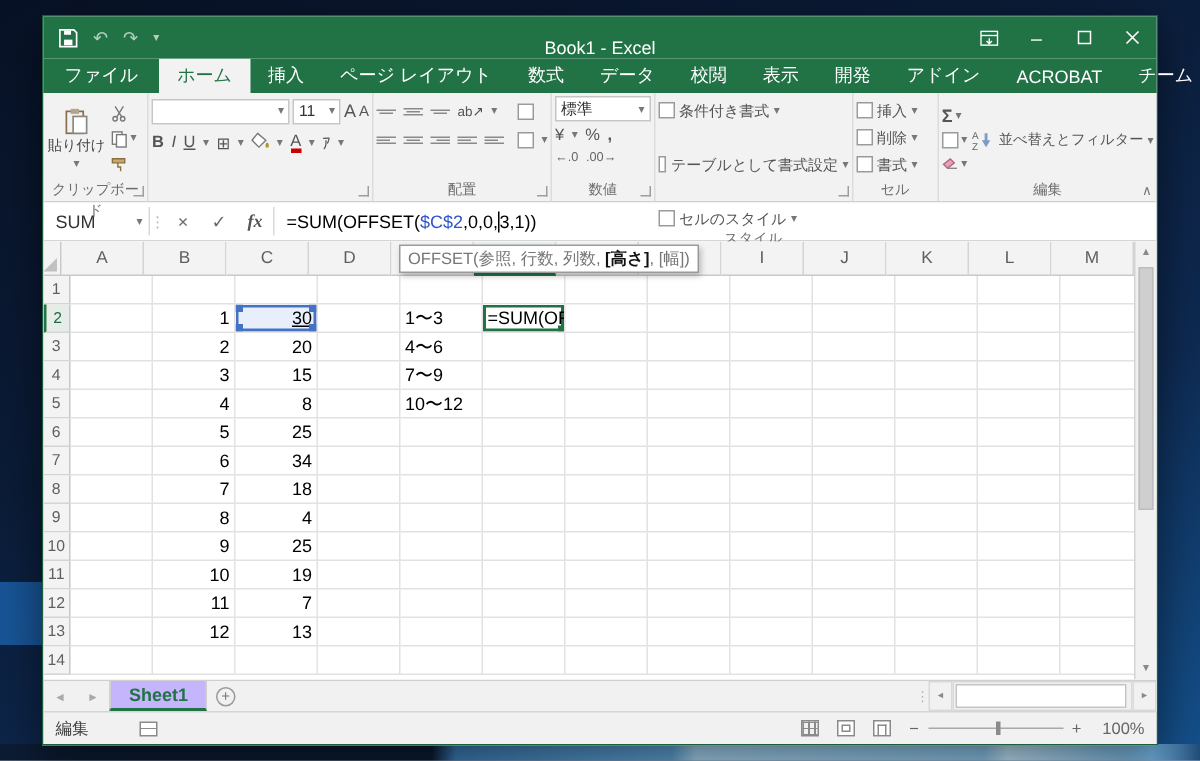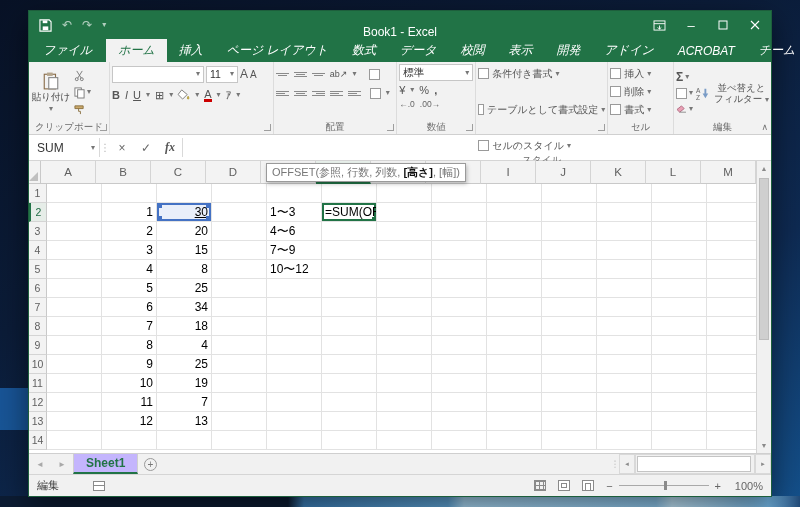--- a/index.html
+++ b/index.html
@@ -26,21 +26,21 @@
   .dim { opacity:.65; }
   .title-text { position:absolute; left:0; right:0; text-align:center;
     font-size:12px; pointer-events:none;margin-top:14px; }
   .winctl { margin-left:auto; display:flex; height:100%; }
   .winctl .wbtn { width:32px; height:100%; display:flex; align-items:center;
     justify-content:center; color:#fff; font-size:13px; }
 
   
   .tabrow { height:23px; flex:0 0 23px; background:#217346; display:flex;
     align-items:stretch; color:#fff; font-size:12px; }
-  .tab { padding:0 12px; display:flex; align-items:center; white-space:nowrap;font-style:italic; }
+  .tab { padding:0 12px; display:flex; align-items:center; white-space:nowrap; }
   .tab.filetab { padding:0 14px; }
   .tab.active { background:#f2f2f2; color:#217346; }
 
   
   .ribbon { height:73px; flex:0 0 73px; background:#f2f2f2;
     border-bottom:1px solid #d0d0d0; display:flex; color:#555; font-size:10px; }
   .grp { border-right:1px solid #dcdcdc; display:flex; flex-direction:column;
     position:relative; padding:2px 2px 0 2px; }
   .grp-label { margin-top:auto; height:14px; line-height:14px; text-align:center;
     color:#6d6d6d; font-size:9.5px; }
@@ -58,21 +58,21 @@
   .fontrow { display:flex; gap:2px; align-items:center; height:20px; }
   .btnrow { display:flex; gap:5px; align-items:center; height:18px; color:#666; }
   .glyph { font-size:11px; color:#555; }
   .bold { font-weight:bold; } .ital { font-style:italic; } .und { text-decoration:underline; }
   .alico { width:13px; height:9px; display:flex; flex-direction:column; gap:1px; justify-content:center; }
   .alico i { display:block; height:1px; background:#8a8a8a; }
   .alico.l i:nth-child(2){width:70%;} .alico.c i:nth-child(2){width:70%;margin:0 auto;}
   .alico.r i:nth-child(2){width:70%;margin-left:auto;}
   .stackbtn { display:flex; align-items:center; gap:3px; height:15px; white-space:nowrap; color:#555; }
   .cellico { width:11px; height:11px; border:1px solid #9a9a9a; background:#fff; position:relative; }
-  .twoLine { display:flex; flex-direction:column; align-items:center; line-height:11px;
+  .twoLine { display:flex; flex-direction:row; align-items:center; line-height:11px;
     font-size:9.5px; color:#555; justify-content:center; }
   .editcol { display:flex; flex-direction:column; gap:2px; justify-content:center; }
   .collapse { position:absolute; right:3px; bottom:2px; color:#777; font-size:9px; }
 
   
   .fbar { height:26px; flex:0 0 26px; background:#fff; border-bottom:1px solid #d5d5d5;
     display:flex; align-items:stretch; }
   .namebox { width:70px; display:flex; align-items:center; padding-left:8px;
     font-size:12px; color:#333; }
   .namebox .chev { margin-left:auto; margin-right:4px; }
@@ -461,20 +461,27 @@
       <span class="namebox">
         <span>SUM</span>
         <span class="chev">▾</span>
       </span>
       <span class="fsep"></span>
       <span class="fdots">⋮</span>
       <span class="fbtn">×</span>
       <span class="fbtn">✓</span>
       <span class="fbtn fx">fx</span>
       <span class="fsep"></span>
+      <span class="ftext">
+        <span>=SUM(OFFSET(</span>
+          <span class="fref">$C$2</span>
+          <span>,0,0,</span>
+          <span class="cursorbar"></span>
+          <span>3,1))</span>
+      </span>
     </div>
 
     <div class="gridzone">
       <div class="gridwrap">
         <div id="grid">
             <div class="g-hrow">
               <div class="g-corner"></div>
               <div class="g-ch">A</div>
               <div class="g-ch">B</div>
               <div class="g-ch">C</div>

